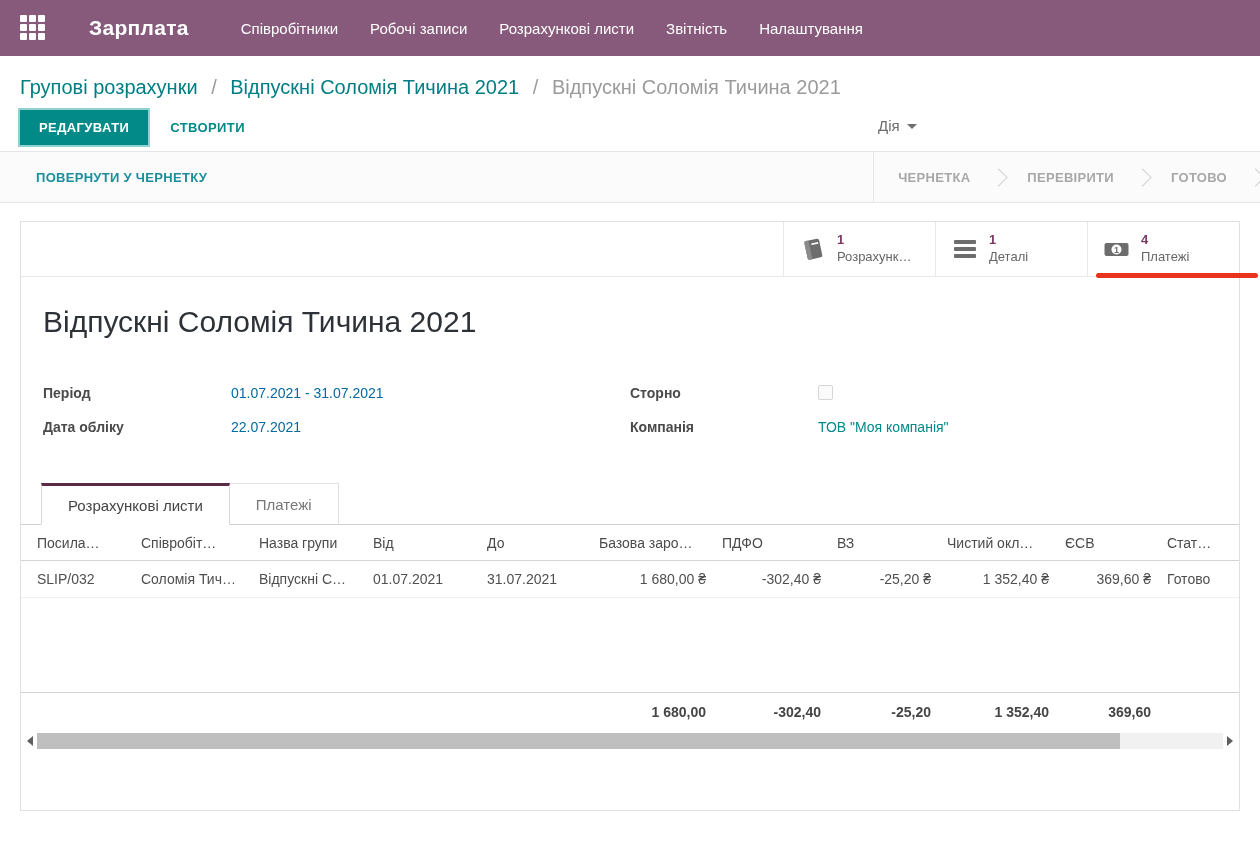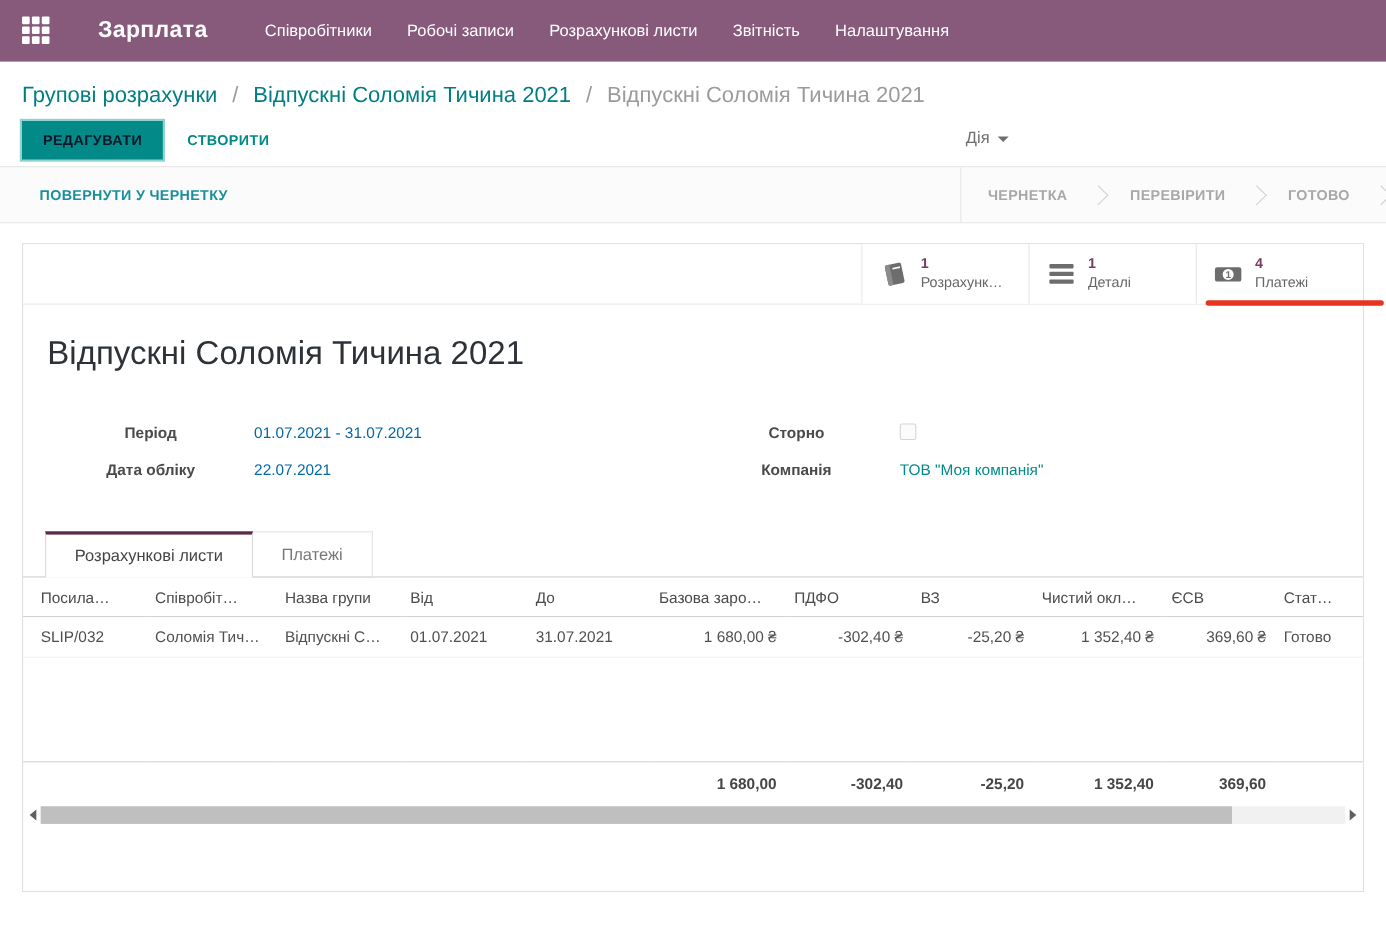--- a/index.html
+++ b/index.html
@@ -14,21 +14,21 @@
   .topnav { display:flex; gap:32px; margin-left:52px; font-size:15px; }
   .topnav .nav-item { cursor:pointer; white-space:nowrap; }
 
   
   .breadcrumb { padding:20px 16px 4px 20px; font-size:20px; color:#9b9b9b; white-space:nowrap; }
   .breadcrumb .bc-link { color:#017e84; cursor:pointer; }
   .breadcrumb .bc-sep { color:#9b9b9b; margin:0 8px; }
 
   
   .control-row { position:relative; height:48px; display:flex; align-items:center; padding-left:20px; }
-  .btn-edit { background:#018a87; color:#0f172a; border:none; font-family:inherit; font-size:13px; font-weight:700;
+  .btn-edit { background:#018a87; color:#ffffff; border:none; font-family:inherit; font-size:13px; font-weight:700;
     letter-spacing:.4px; padding:10px 19px; cursor:pointer; box-shadow:0 0 0 2px #8fd2cf; }
   .btn-create { background:none; border:none; font-family:inherit; color:#018a87; font-size:13px; font-weight:700;
     letter-spacing:.4px; margin-left:22px; cursor:pointer; }
   .action-dd { position:absolute; left:878px; top:14px; color:#6e6e6e; font-size:15px; cursor:pointer; display:flex; align-items:center; gap:7px; }
   .caret-down { width:0; height:0; border-left:5px solid transparent; border-right:5px solid transparent; border-top:5px solid #6e6e6e; margin-top:2px; }
 
   
   .statusbar { height:52px; background:#fbfbfb; border-top:1px solid #e6e6e6; border-bottom:1px solid #e6e6e6;
     display:flex; align-items:stretch; }
   .btn-draft { background:none; border:none; font-family:inherit; color:#1a8f9b; font-size:13px; font-weight:700;
@@ -53,21 +53,21 @@
   .sb-text { display:flex; flex-direction:column; line-height:1.3; overflow:hidden; }
   .sb-count { color:#7c3a63; font-weight:700; font-size:13px; }
   .sb-label { color:#666; font-size:13px; white-space:nowrap; overflow:hidden; }
   .list-icon-bars { display:flex; flex-direction:column; gap:3px; }
   .list-icon-bars i { width:22px; height:4px; background:#6d6d6d; border-radius:1px; }
 
   .red-underline { position:absolute; left:1075px; top:51px; width:162px; height:5px; background:#e8331f; border-radius:3px; z-index:5; }
 
   
   .sheet-title { margin:28px 0 0 22px; font-size:30px; font-weight:400; color:#2d3238; }
-  .fields { display:flex; margin:44px 22px 0;text-align:center; }
+  .fields { display:flex; margin:44px 22px 0; }
   .fgroup { width:50%; }
   .frow { display:flex; margin-bottom:12px; min-height:22px; align-items:flex-start; }
   .flabel { width:188px; flex:0 0 188px; font-weight:700; font-size:14px; color:#4a4a4a; padding-top:2px; }
   .fvalue { font-size:14px; color:#0369a1; padding-top:2px; }
   .fvalue.link { color:#018a87; cursor:pointer; }
   .checkbox { width:15px; height:15px; border:1px solid #d5d5d5; background:#fbfbfb; border-radius:2px; margin-top:2px; cursor:pointer; }
 
   
   .notebook-tabs { margin-top:32px; padding-left:20px; display:flex; align-items:flex-end; border-bottom:1px solid #cfcfcf; }
   .tab { height:42px; display:flex; align-items:center; padding:0 26px; font-size:15px; cursor:pointer; background:#fff; margin-bottom:-1px; }

